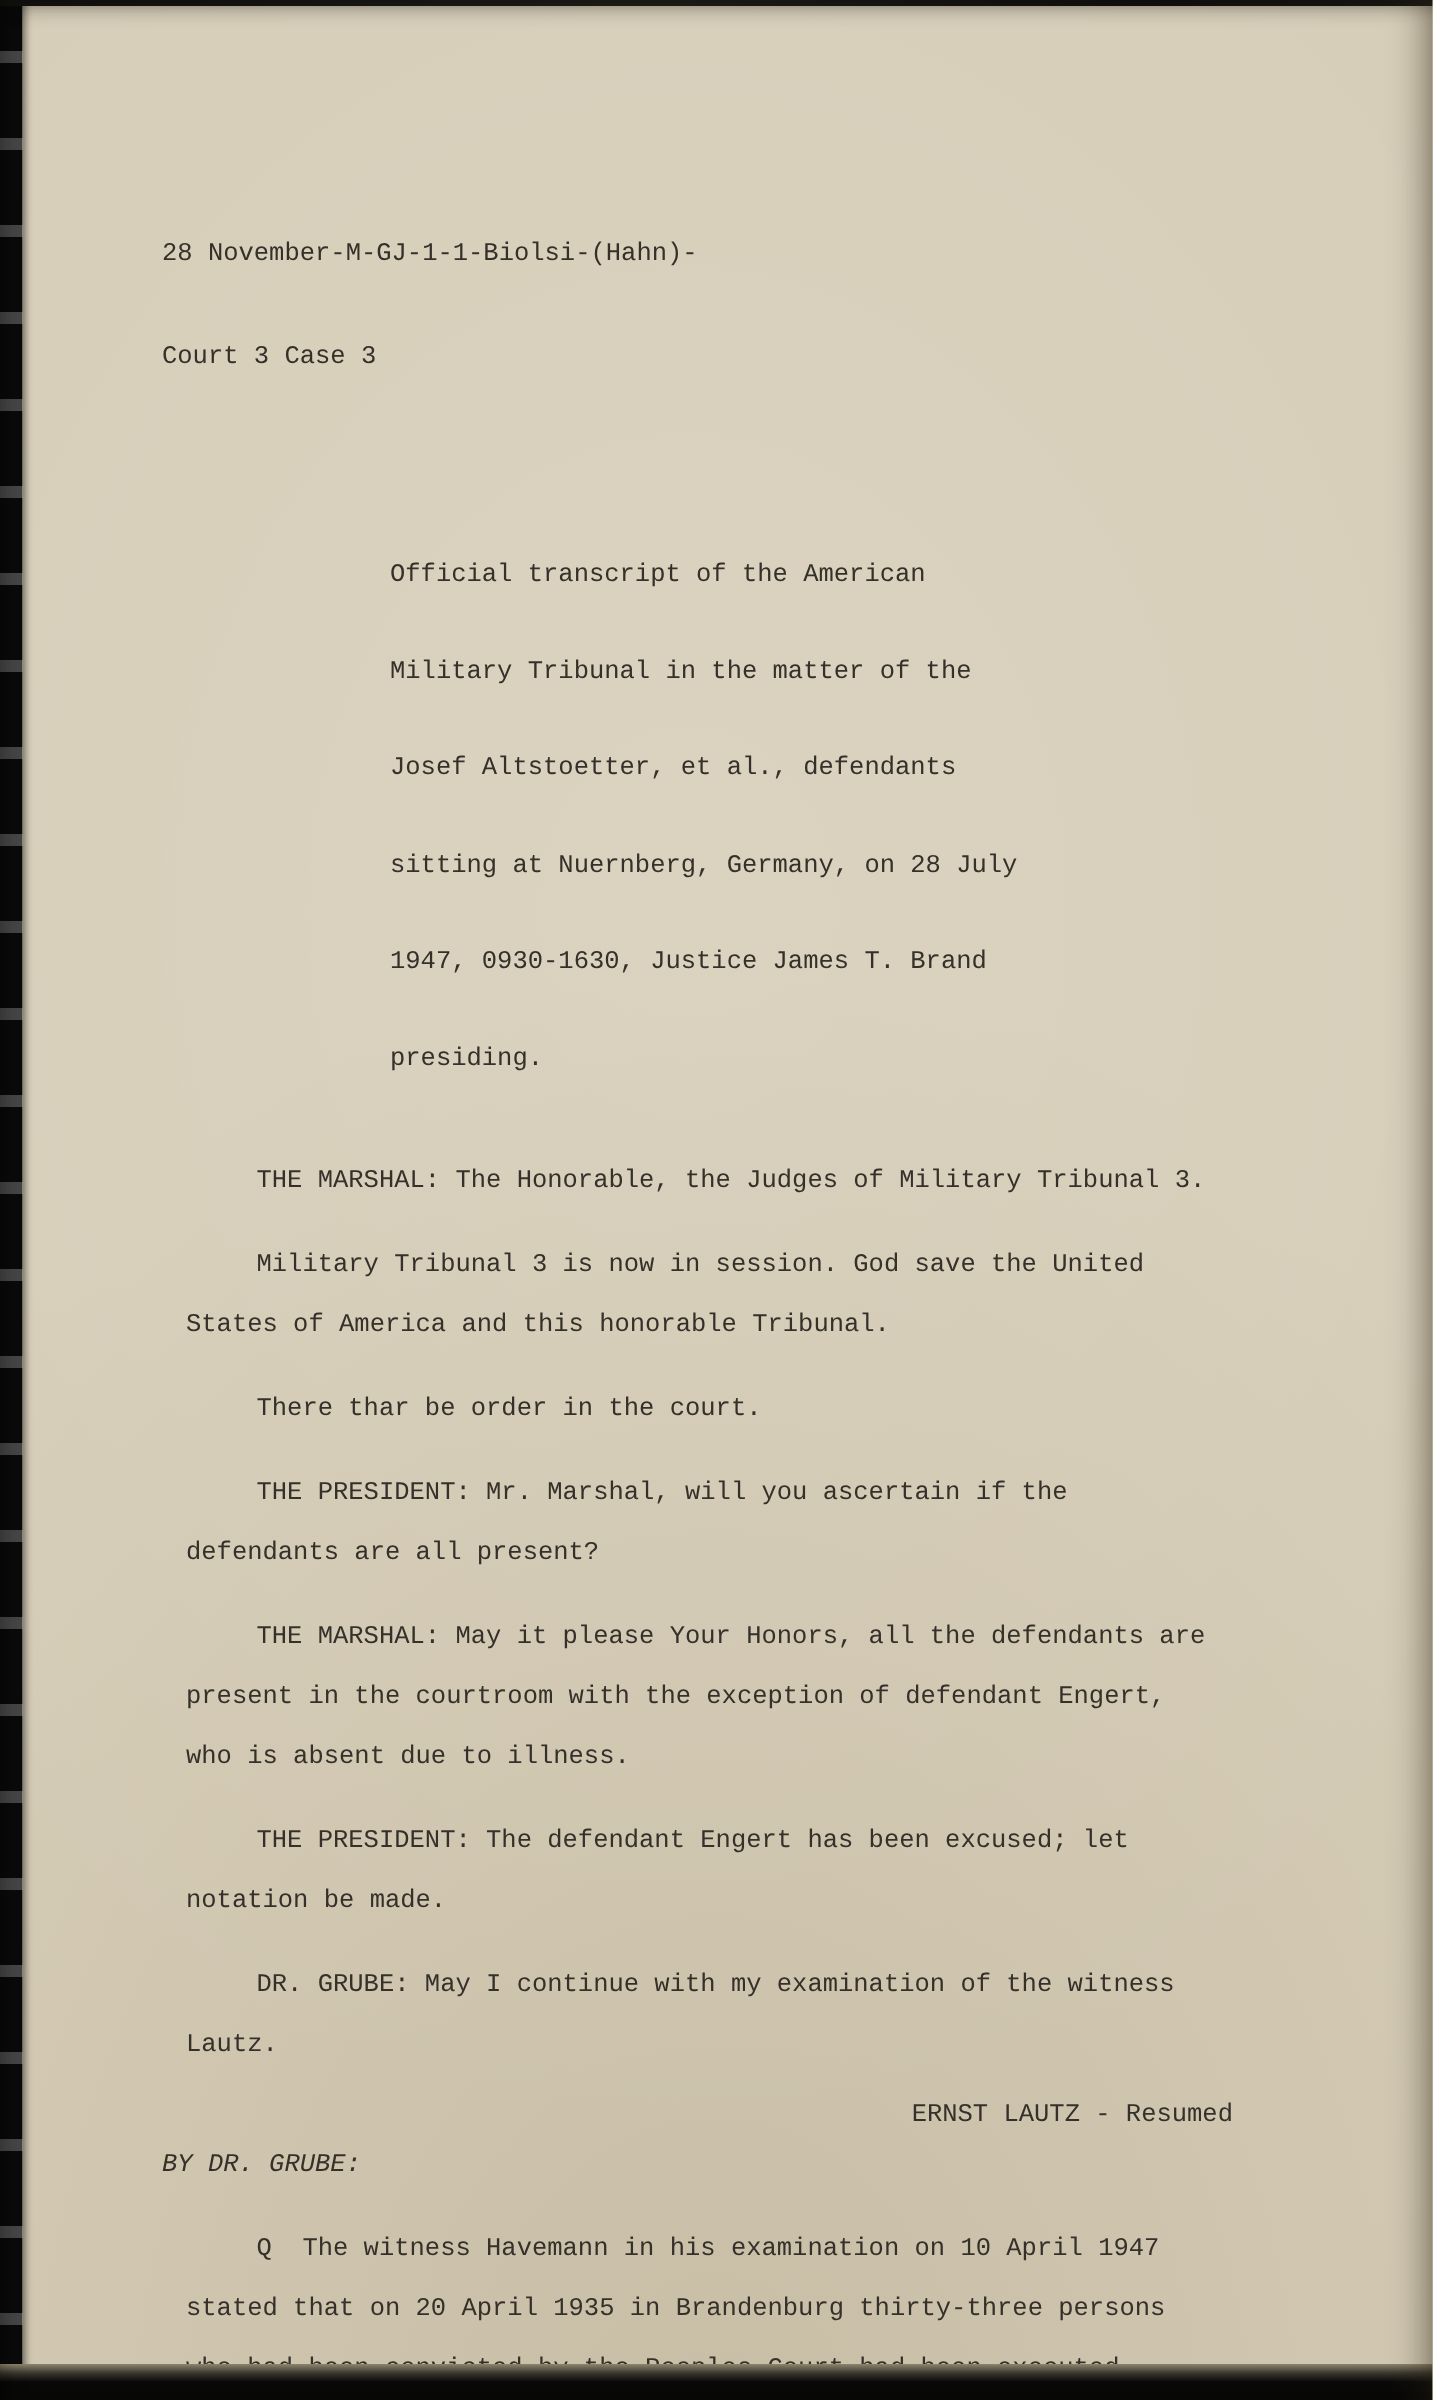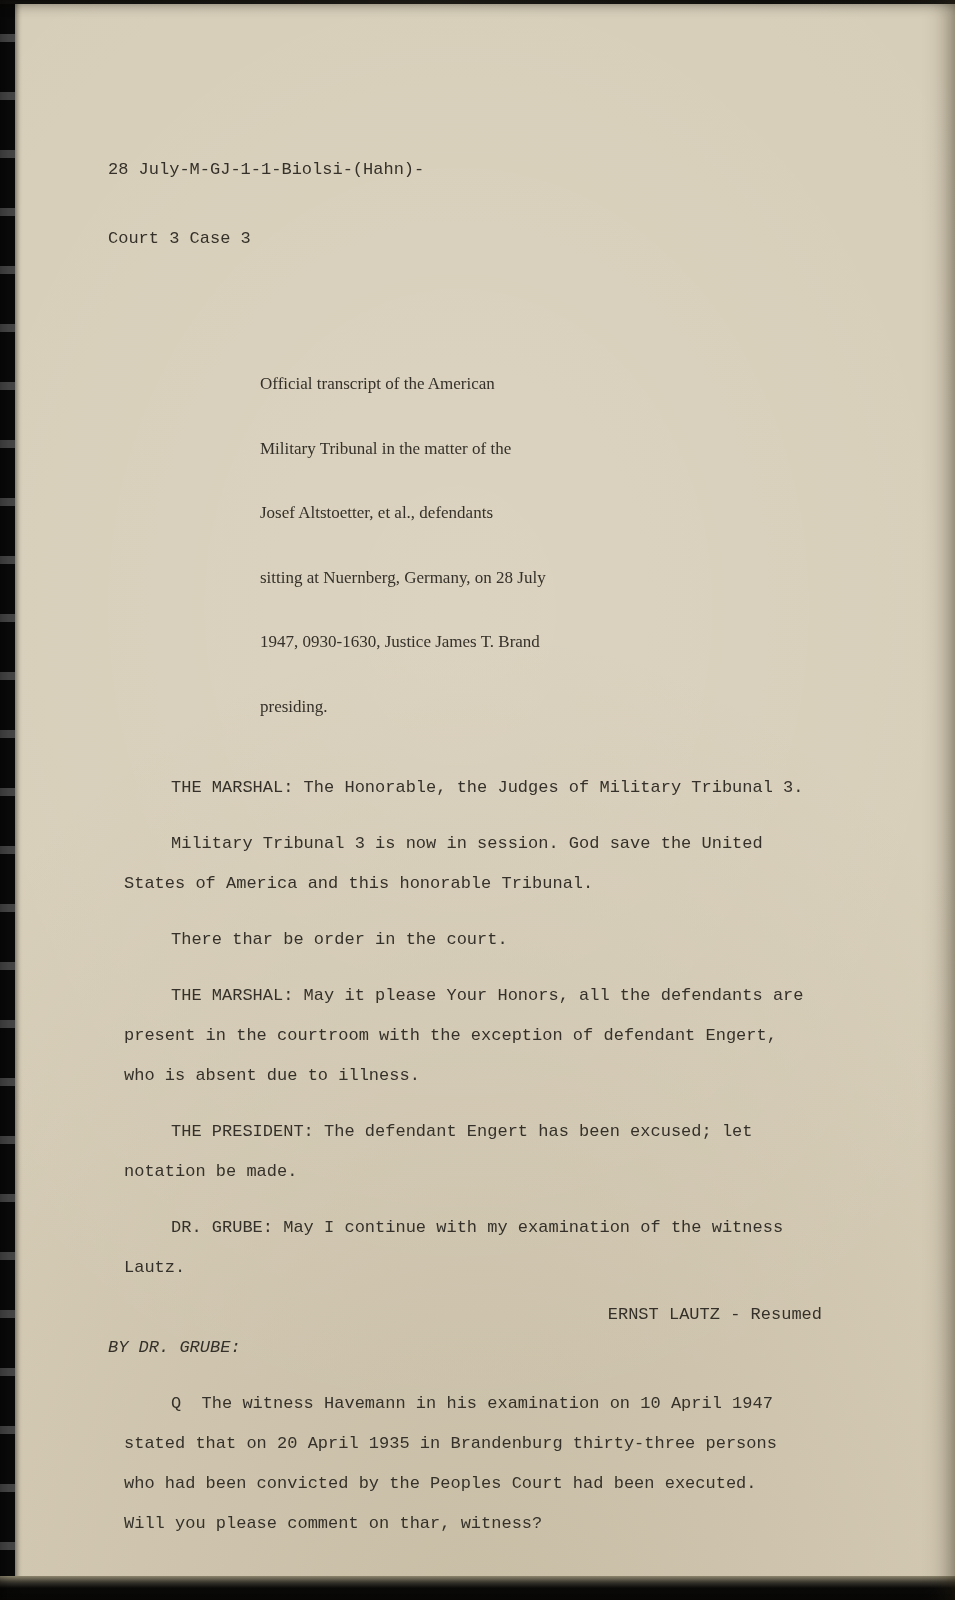--- a/index.html
+++ b/index.html
@@ -30,53 +30,54 @@
   }
   .bottom-edge{
     position:absolute;left:0;right:0;bottom:0;height:24px;z-index:4;
     background:linear-gradient(180deg,#8d856d 0px,#3a372f 6px,#0a0a09 12px,#060606 100%);
   }
   .content{
     position:absolute;left:108px;top:112px;width:714px;z-index:2;
     font-size:17px;
   }
   .header{line-height:23px;white-space:pre-wrap;}
-  .caption{margin:34px 0 0 152px;line-height:21.5px;white-space:pre-wrap;font-family:Liberation Serif, serif;}
+  .caption{margin:34px 0 0 152px;line-height:21.5px;white-space:pre-wrap;}
   .para{margin:16px;text-indent:47px;line-height:40px;white-space:pre-wrap;}
   .body-start{margin-top:8px;}
   .heading{text-align:right;line-height:22px;margin-top:6px;}
   .byline{margin:2px 0 0 0;line-height:40px;text-indent:0;white-space:pre-wrap;font-style:italic;}
 </style>
 </head>
 <body>
 
 <div class="film-edge"></div>
 <div class="top-edge"></div>
 <div class="bottom-edge"></div>
 <div class="vignette"></div>
 
 <div class="content">
 
   <div class="header">
-    <div>28 July-M-GJ-1-1-Biolsi-(Hahn)-</div>
+    <div>28 November-M-GJ-1-1-Biolsi-(Hahn)-</div>
     <div>Court 3 Case 3</div>
   </div>
 
   <div class="caption">
     <div>Official transcript of the American</div>
     <div>Military Tribunal in the matter of the</div>
     <div>Josef Altstoetter, et al., defendants</div>
     <div>sitting at Nuernberg, Germany, on 28 July</div>
     <div>1947, 0930-1630, Justice James T. Brand</div>
     <div>presiding.</div>
   </div>
 
   <p class="para body-start">THE MARSHAL: The Honorable, the Judges of Military Tribunal 3.</p>
   <p class="para">Military Tribunal 3 is now in session. God save the United States of America and this honorable Tribunal.</p>
   <p class="para">There thar be order in the court.</p>
+  <p class="para">THE PRESIDENT: Mr. Marshal, will you ascertain if the defendants are all present?</p>
   <p class="para">THE MARSHAL: May it please Your Honors, all the defendants are present in the courtroom with the exception of defendant Engert, who is absent due to illness.</p>
   <p class="para">THE PRESIDENT: The defendant Engert has been excused; let notation be made.</p>
   <p class="para">DR. GRUBE: May I continue with my examination of the witness Lautz.</p>
 
   <div class="heading">
     <div>ERNST LAUTZ - Resumed</div>
   </div>
 
   <p class="byline">BY DR. GRUBE:</p>
 

